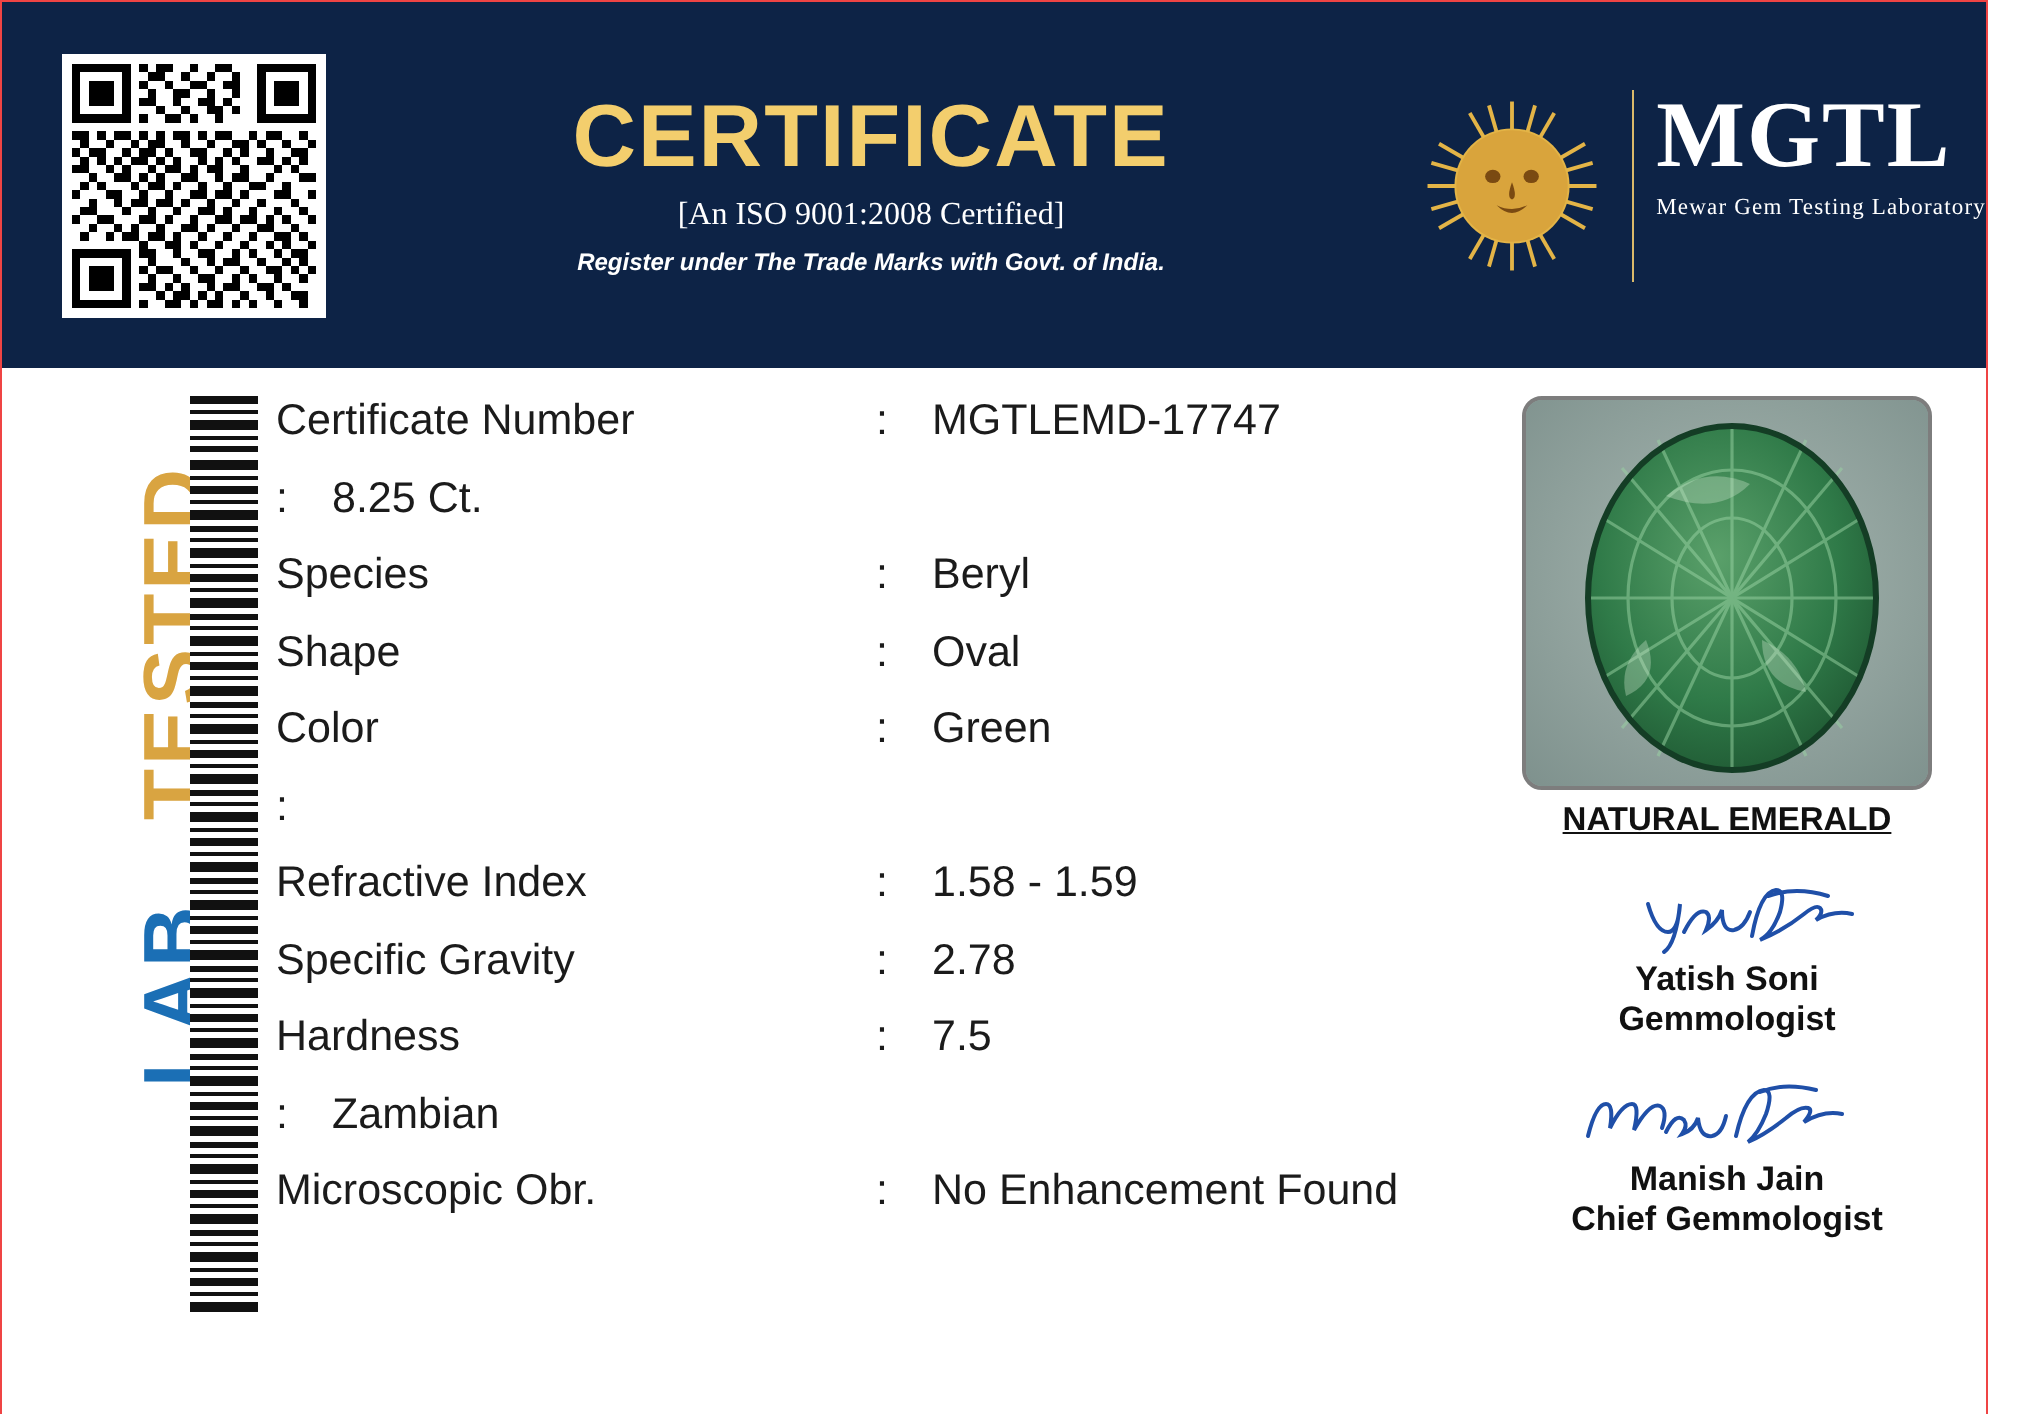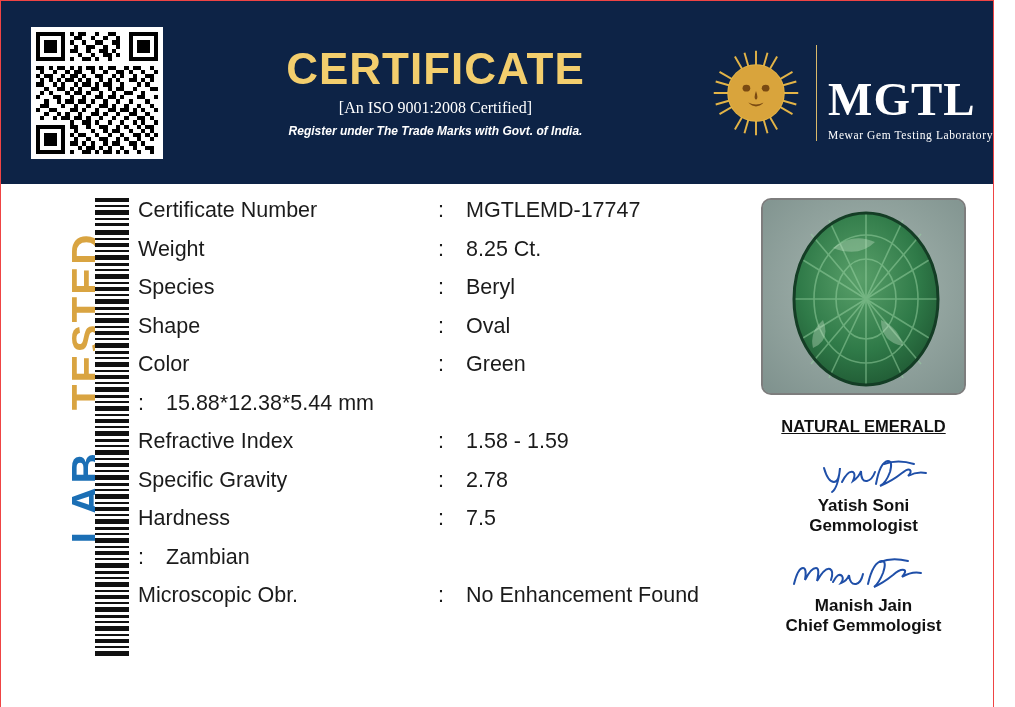--- a/index.html
+++ b/index.html
@@ -72,21 +72,21 @@
     margin-top: 7px;
     line-height: 1.25;
     max-width: 470px;
     margin-left: auto;
     margin-right: auto;
   }
   .logo-block {
     flex: 0 0 auto;
     width: 285px;
     display: flex;
-    align-items: flex-end;
+    align-items: flex-start;
   }
   .logo-sun {
     width: 96px;
     height: 96px;
     flex: 0 0 auto;
     position: relative;
   }
   .logo-divider {
     width: 2px;
     height: 96px;
@@ -189,21 +189,21 @@
     width: 205px;
     height: 197px;
     border: 2px solid #7d7d7d;
     border-radius: 10px;
     margin: 0 auto;
     overflow: hidden;
     background: #8fa3a0;
     position: relative;
   }
   .gem-caption {
-    margin-top: 22px;
+    margin-top: 6px;
     font-size: 16.5px;
     font-weight: bold;
     color: #111;
     text-decoration: underline;
   }
   .sig-block { margin-top: 18px; }
   .sig-svg { display: block; margin: 0 auto; }
   .sig-name {
     font-size: 17px;
     font-weight: bold;
@@ -602,42 +602,40 @@
       </svg>
     </div>
 
     <div class="details">
       <div class="row">
         <div class="lbl">Certificate Number</div>
         <div class="colon">:</div>
         <div class="val">MGTLEMD-17747</div>
       </div>
       <div class="row">
-        <div class="lbl">Weight</div>
         <div class="colon">:</div>
         <div class="val">8.25 Ct.</div>
       </div>
       <div class="row">
         <div class="lbl">Species</div>
         <div class="colon">:</div>
         <div class="val">Beryl</div>
       </div>
       <div class="row">
         <div class="lbl">Shape</div>
         <div class="colon">:</div>
         <div class="val">Oval</div>
       </div>
       <div class="row">
         <div class="lbl">Color</div>
         <div class="colon">:</div>
         <div class="val">Green</div>
       </div>
       <div class="row">
         <div class="colon">:</div>
-        <div class="val">15.88*12.38*5.44 mm</div>
       </div>
       <div class="row">
         <div class="lbl">Refractive Index</div>
         <div class="colon">:</div>
         <div class="val">1.58 - 1.59</div>
       </div>
       <div class="row">
         <div class="lbl">Specific Gravity</div>
         <div class="colon">:</div>
         <div class="val">2.78</div>

